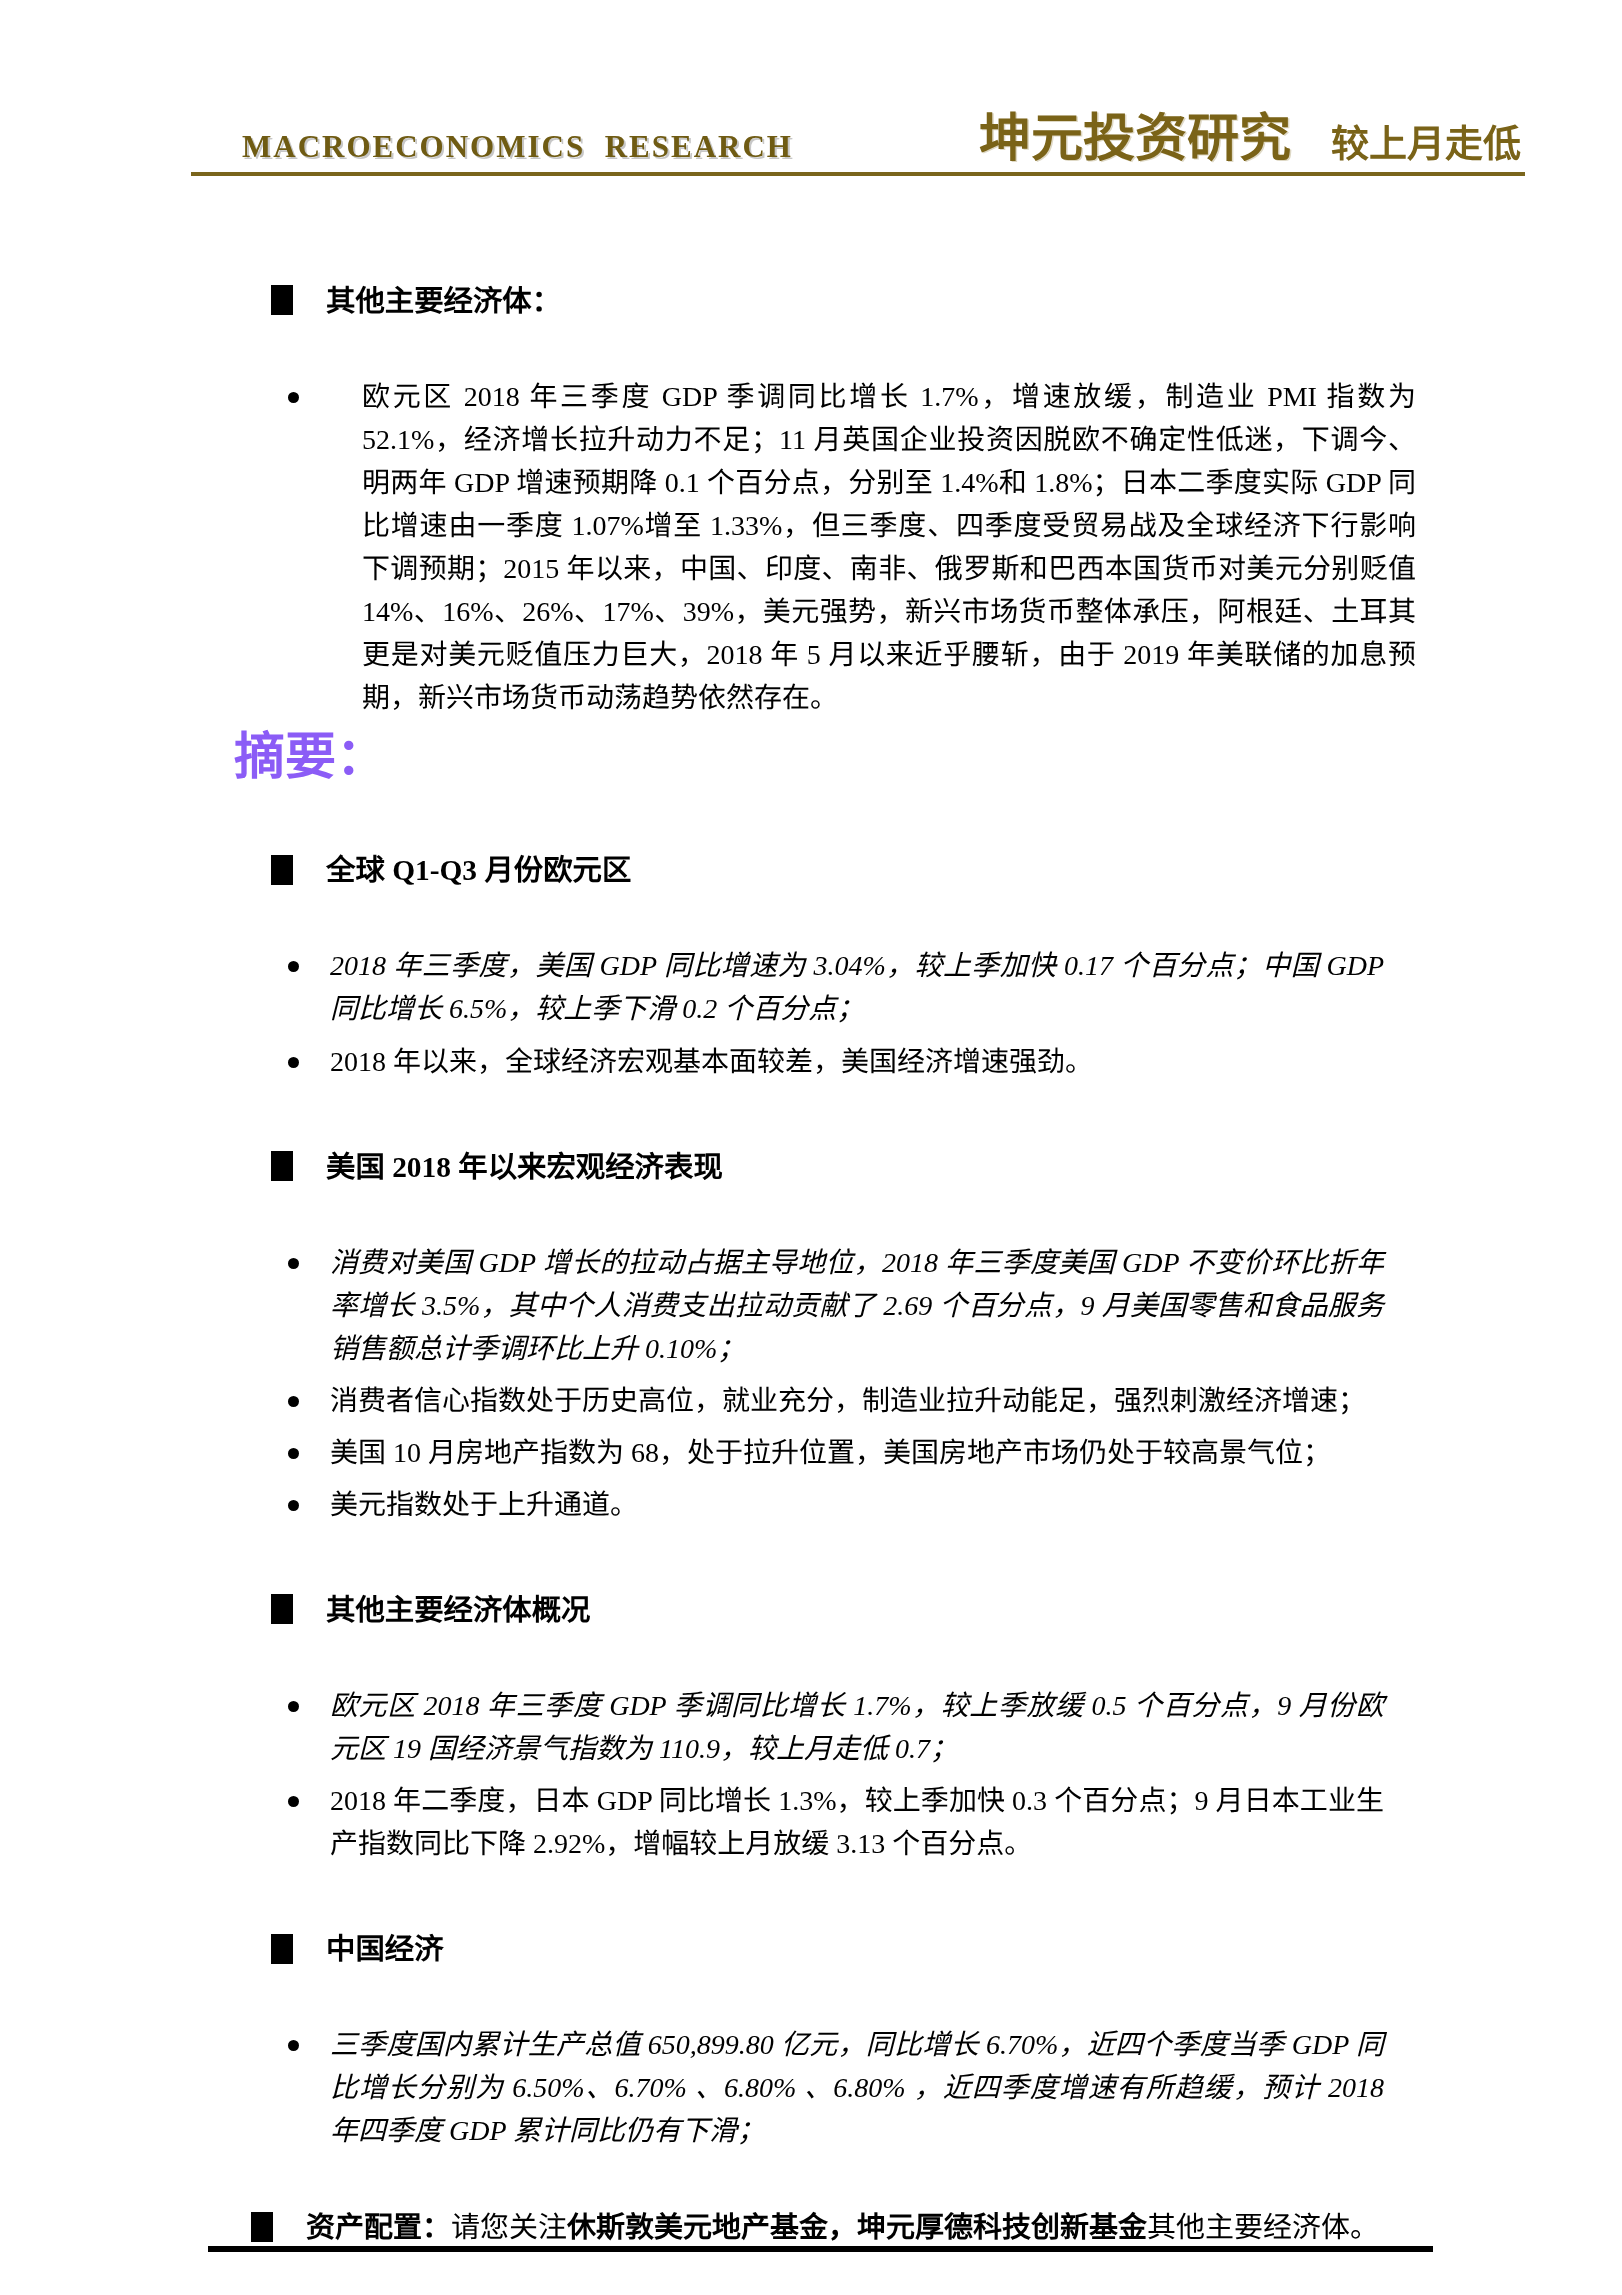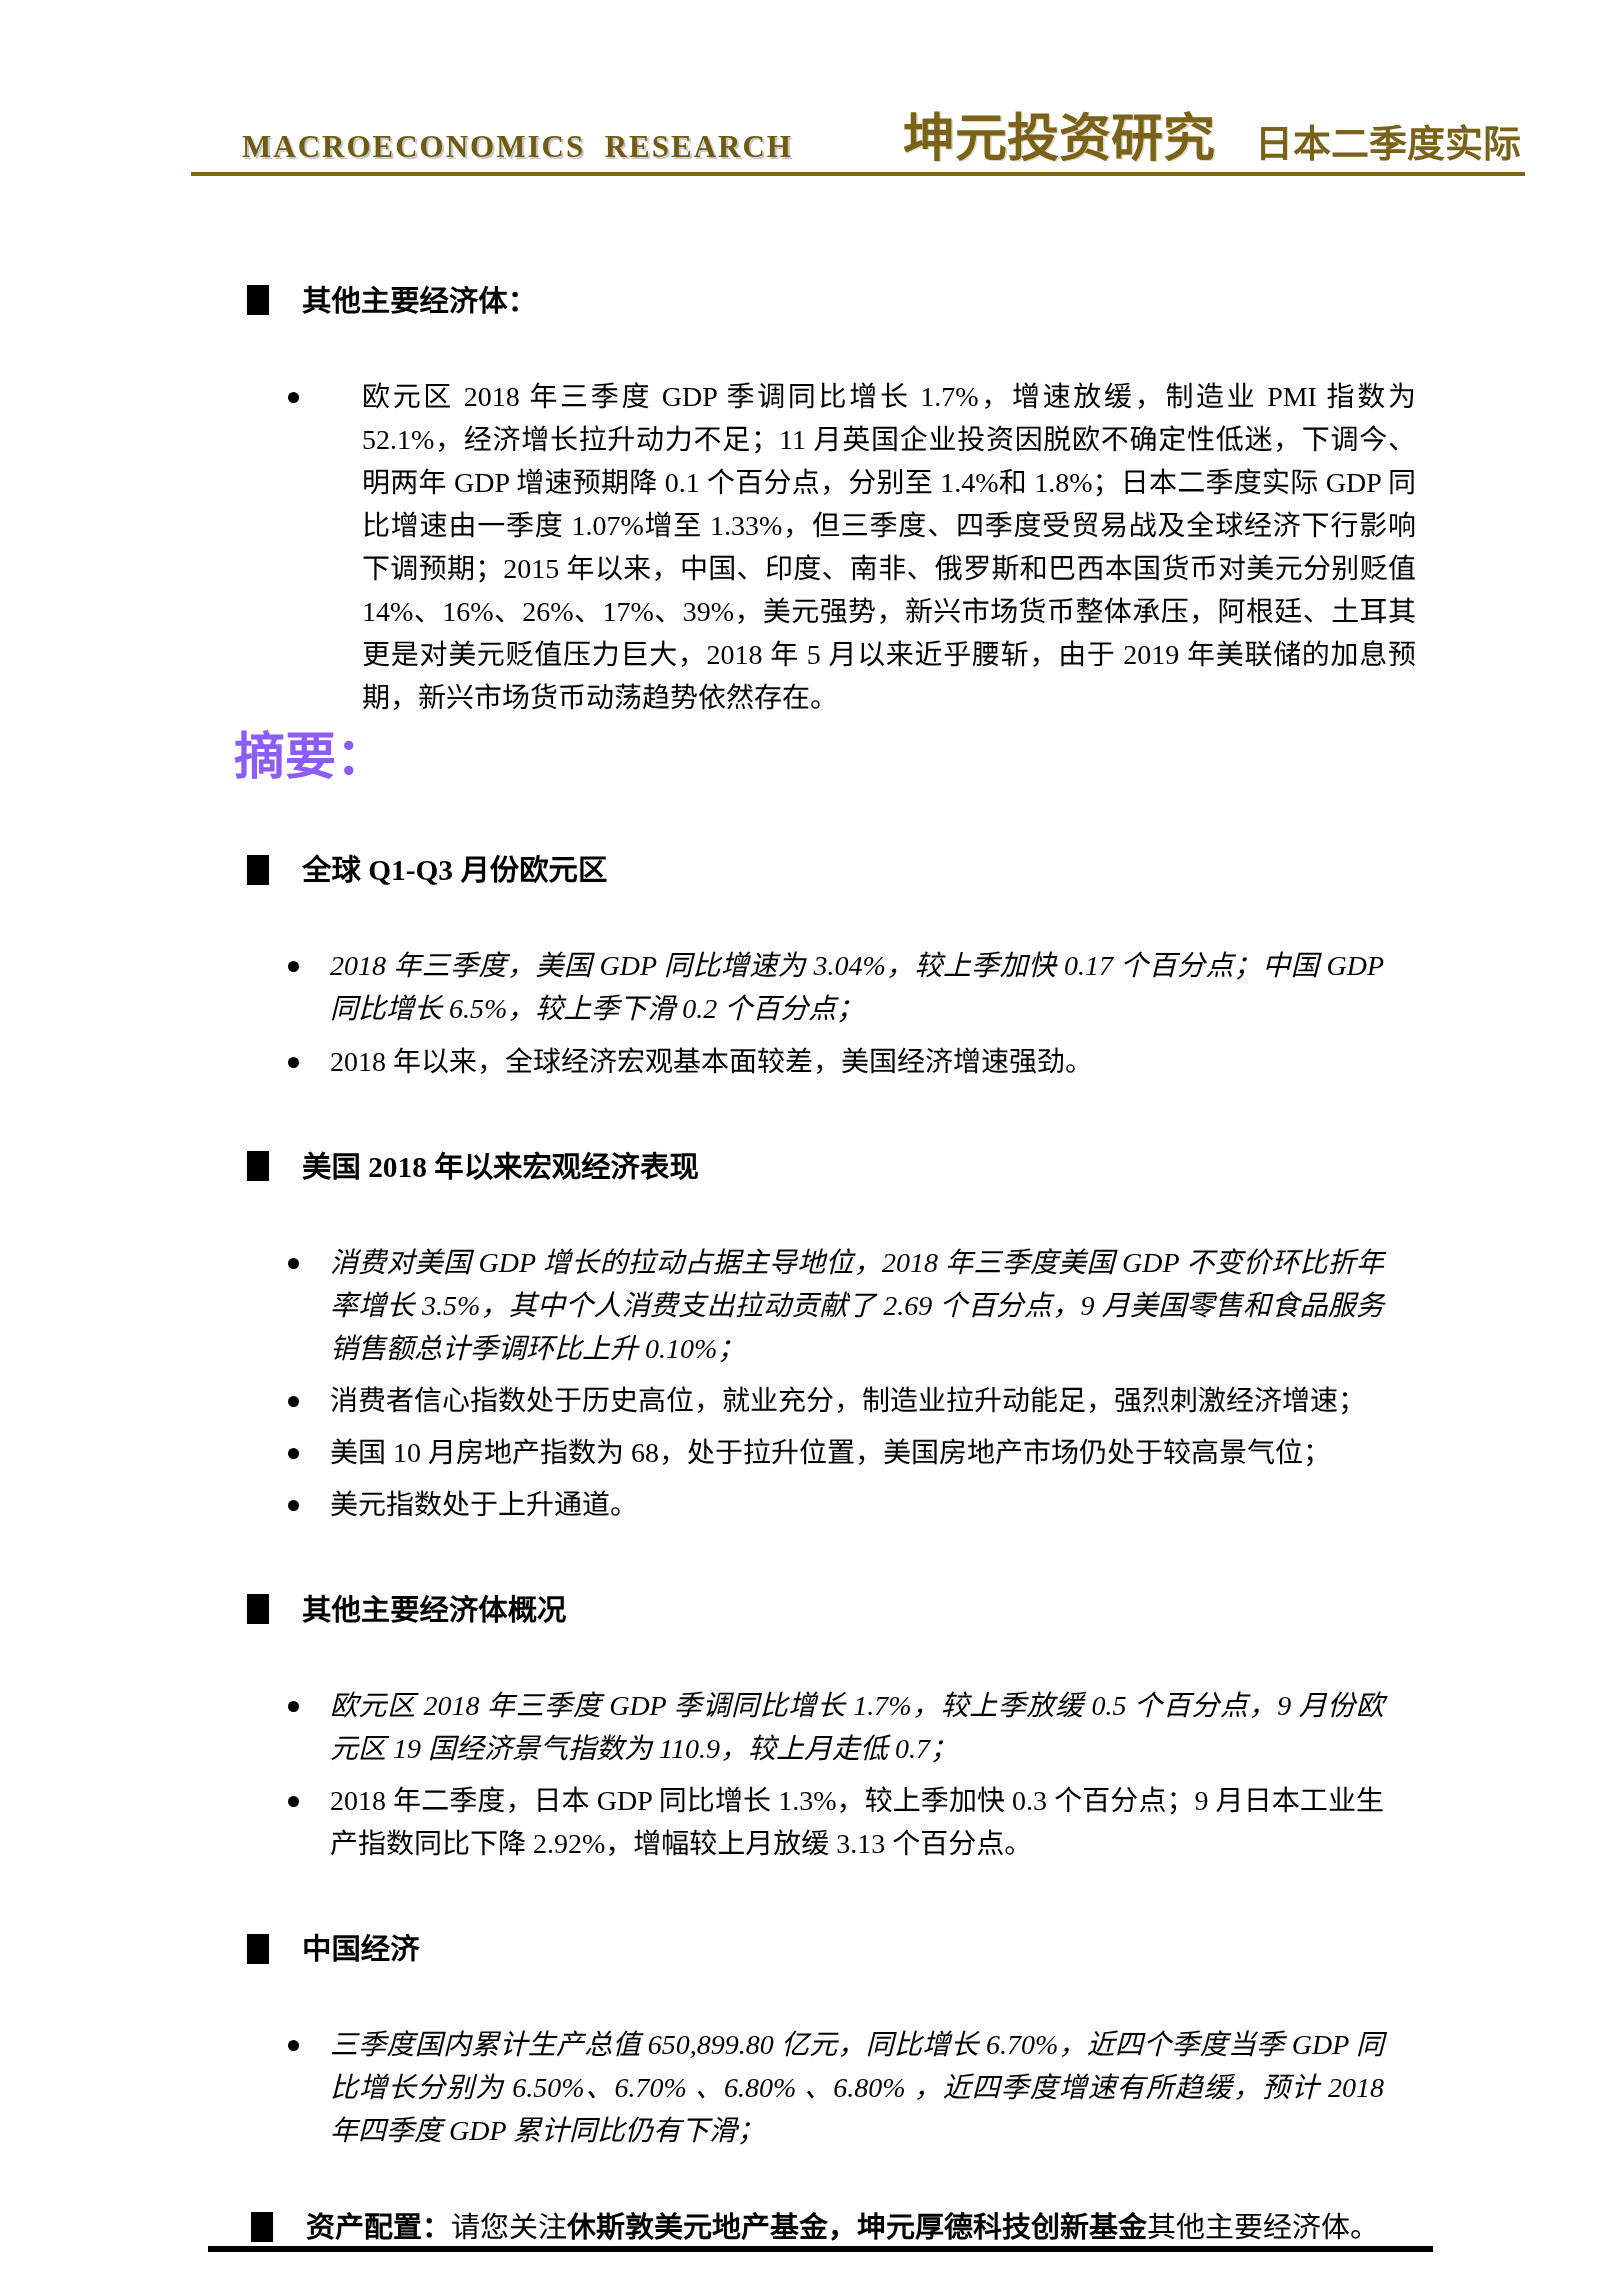--- a/index.html
+++ b/index.html
@@ -35,21 +35,21 @@
   .brand{
     font-size:52px;font-weight:bold;color:#7a6318;line-height:1;
     text-shadow:1.3px 1.3px 0 rgba(122,99,24,.25);
   }
   .brand-sub{
     font-size:38px;font-weight:bold;color:#7a6318;line-height:1.05;
   }
   
   .sec-head{
     display:flex;align-items:flex-start;
-    margin-left:56px;
+    margin-left:80px;
     font-size:29.4px;font-weight:bold;line-height:38px;
   }
   .sq{
     flex:0 0 auto;width:22px;height:30px;background:#000;
     margin:3.3px 33px 0 0;
   }
   
   .item{
     display:flex;align-items:flex-start;
     margin-left:97px;
@@ -101,21 +101,21 @@
 </head>
 <body>
 
 <div class="page">
   <div class="content">
 
     <div class="header">
       <div class="hdr-en">MACROECONOMICS  RESEARCH</div>
       <div class="hdr-cn">
         <span class="brand">坤元投资研究</span>
-        <span class="brand-sub">日本二季度实际</span>
+        <span class="brand-sub">较上月走低</span>
       </div>
     </div>
 
     <div class="sec-head mt-intro-head">
       <span class="sq"></span>
       <span>其他主要经济体：</span>
     </div>
 
     <div class="item mt-para">
       <span class="dot"></span>

